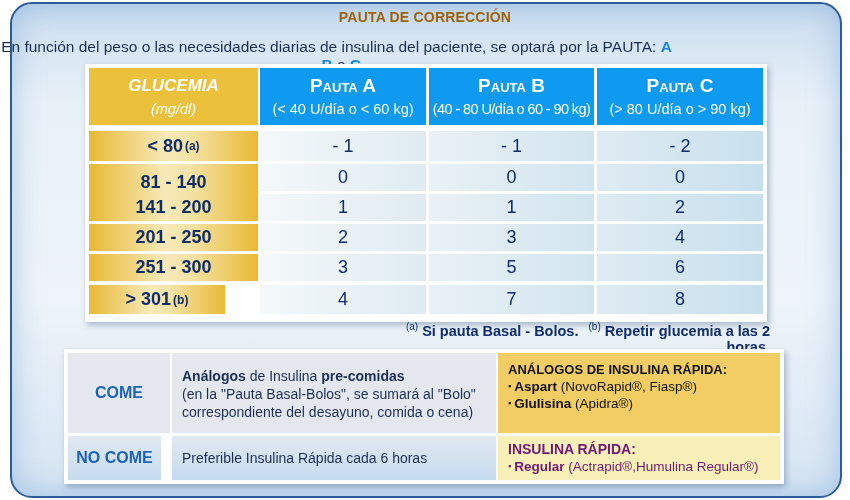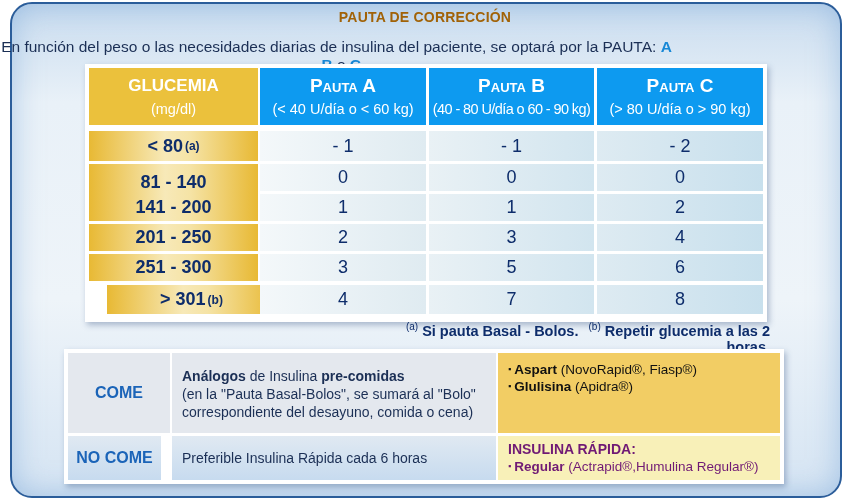--- a/index.html
+++ b/index.html
@@ -43,21 +43,21 @@
 
 <div class="frame"></div>
 
 <div class="title">PAUTA DE CORRECCIÓN</div>
 <div class="subtitle">
   <span>En función del peso o las necesidades diarias de insulina del paciente, se optará por la PAUTA: </span><b>A</b><span class="o"> - </span><b>B</b><span class="o"> o </span><b>C</b>
 </div>
 
 <div class="table-wrap">
 
-  <div class="cell hgold" style="left:4px;top:4px;width:169px;height:57px;">
+  <div class="cell hgold" style="left:4px;top:4px;width:169px;height:57px;font-style:italic;">
     <div class="h1">GLUCEMIA</div>
     <div class="h2">(mg/dl)</div>
   </div>
   <div class="cell hblue" style="left:175px;top:4px;width:166px;height:57px;">
     <div class="h1 sc">Pauta A</div>
     <div class="h2">(&lt; 40 U/día o &lt; 60 kg)</div>
   </div>
   <div class="cell hblue" style="left:344px;top:4px;width:165px;height:57px;">
     <div class="h1 sc">Pauta B</div>
     <div class="h2" style="letter-spacing:-.6px">(40 - 80 U/día o 60 - 90 kg)</div>
@@ -102,21 +102,21 @@
   </div>
   <div>
     <div class="cell gold" style="left:4px;top:190px;width:169px;height:27px;">
         <span>251 - 300</span>
       </div>
     <div class="cell val" style="left:175px;top:190px;width:166px;height:27px;">3</div>
     <div class="cell val c2" style="left:344px;top:190px;width:165px;height:27px;">5</div>
     <div class="cell val c3" style="left:512px;top:190px;width:166px;height:27px;">6</div>
   </div>
   <div>
-    <div class="cell gold" style="left:22px;top:221px;width:169px;height:29px;">
+    <div class="cell gold" style="left:4px;top:221px;width:136px;height:29px;">
         <span>&gt; 301</span>
         <sup>(b)</sup>
       </div>
     <div class="cell val" style="left:175px;top:221px;width:166px;height:29px;">4</div>
     <div class="cell val c2" style="left:344px;top:221px;width:165px;height:29px;">7</div>
     <div class="cell val c3" style="left:512px;top:221px;width:166px;height:29px;">8</div>
   </div>
 </div>
 
 <div class="foot">
@@ -124,20 +124,21 @@
 </div>
 
 <div class="bottom">
   <div class="bcell come" style="left:4px;top:4px;width:102px;height:80px;">COME</div>
   <div class="bcell desc" style="left:108px;top:4px;width:324px;height:80px;">
     <div><b>Análogos</b><span> de Insulina </span><b>pre-comidas</b></div>
     <div>(en la "Pauta Basal-Bolos", se sumará al "Bolo"</div>
     <div>correspondiente del desayuno, comida o cena)</div>
   </div>
   <div class="bcell orange" style="left:434px;top:4px;width:282px;height:80px;">
+    <div class="btitle">ANÁLOGOS DE INSULINA RÁPIDA:</div>
     <div class="li"><span class="bullet">▪</span><b>Aspart</b><span> (NovoRapid®, Fiasp®)</span></div>
     <div class="li"><span class="bullet">▪</span><b>Glulisina</b><span> (Apidra®)</span></div>
   </div>
 
   <div class="bcell nocome" style="left:4px;top:87px;width:93px;height:44px;">NO COME</div>
   <div class="bcell desc2" style="left:108px;top:87px;width:324px;height:44px;">Preferible Insulina Rápida cada 6 horas</div>
   <div class="bcell yellow" style="left:434px;top:87px;width:282px;height:44px;padding-top:5px;">
     <div class="btitle">INSULINA RÁPIDA:</div>
     <div class="li"><span class="bullet">▪</span><b>Regular</b><span> (Actrapid®,Humulina Regular®)</span></div>
   </div>

